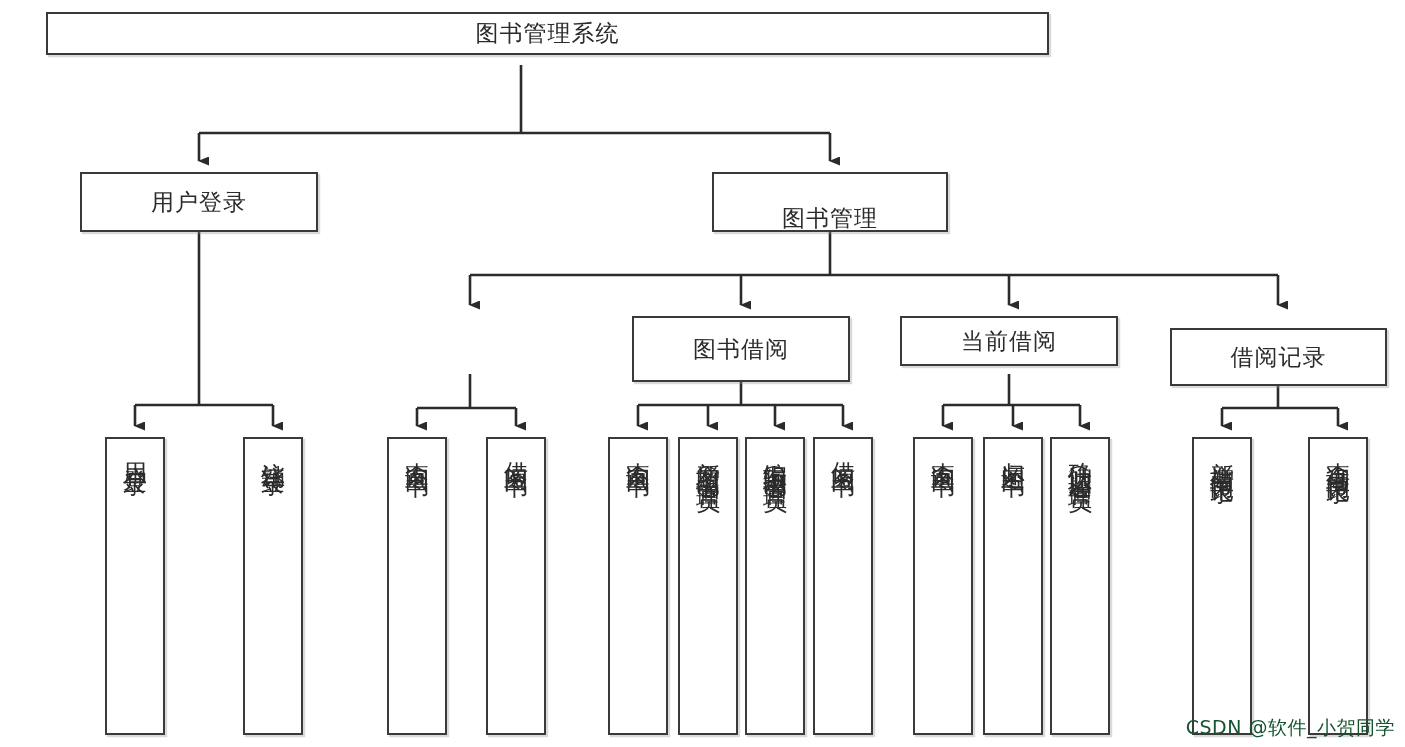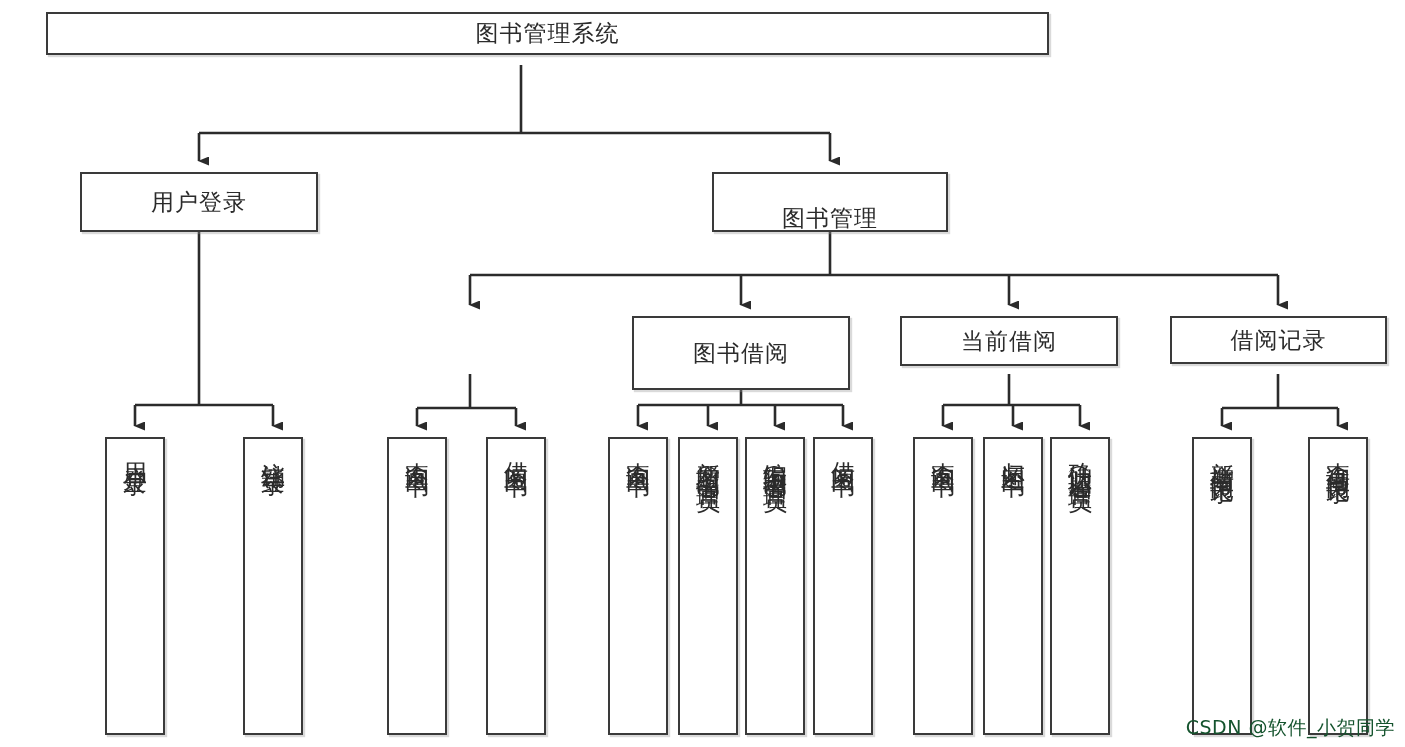--- a/index.html
+++ b/index.html
@@ -132,27 +132,27 @@
     <span class="node-label">图书管理系统</span>
   </div>
 
   <div class="node horizontal" style="left:80px; top:172px; width:238px; height:60px;">
     <span class="node-label">用户登录</span>
   </div>
   <div class="node horizontal" style="left:712px; top:172px; width:236px; height:60px;align-items:flex-end;">
     <span class="node-label">图书管理</span>
   </div>
 
-  <div class="node horizontal" style="left:632px; top:316px; width:218px; height:74px;">
+  <div class="node horizontal" style="left:632px; top:316px; width:218px; height:66px;">
     <span class="node-label">图书借阅</span>
   </div>
   <div class="node horizontal" style="left:900px; top:316px; width:218px; height:50px;">
     <span class="node-label">当前借阅</span>
   </div>
-  <div class="node horizontal" style="left:1170px; top:316px; width:217px; height:48px;">
+  <div class="node horizontal" style="left:1170px; top:328px; width:217px; height:58px;">
     <span class="node-label">借阅记录</span>
   </div>
 
   <div class="node vertical" style="left:105px; top:437px; width:60px; height:298px;">
     <span class="node-label">用户登录</span>
   </div>
   <div class="node vertical" style="left:243px; top:437px; width:60px; height:298px;">
     <span class="node-label">注销登录</span>
   </div>
   <div class="node vertical" style="left:387px; top:437px; width:60px; height:298px;">

